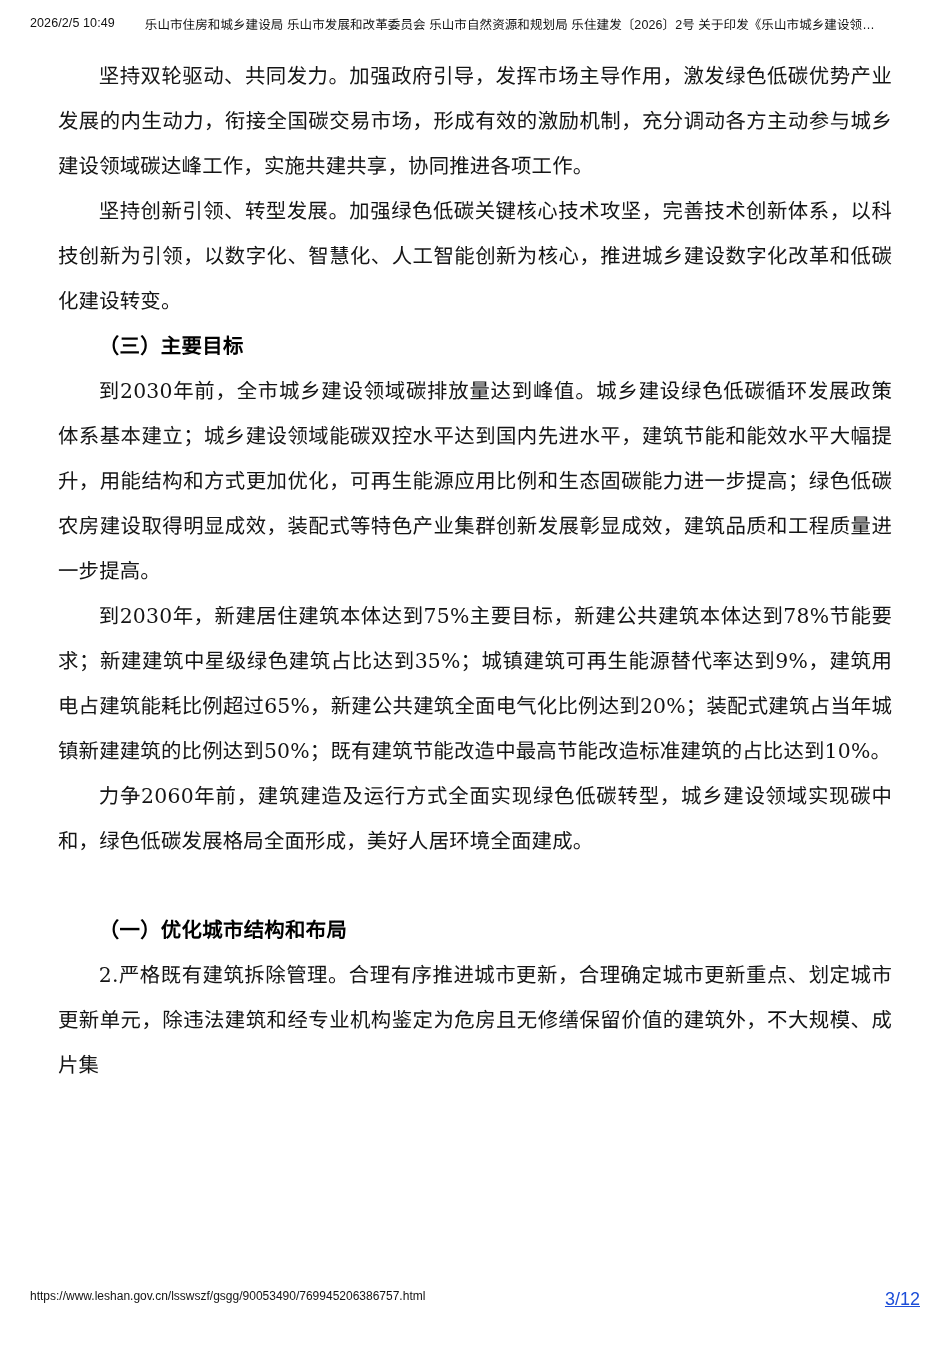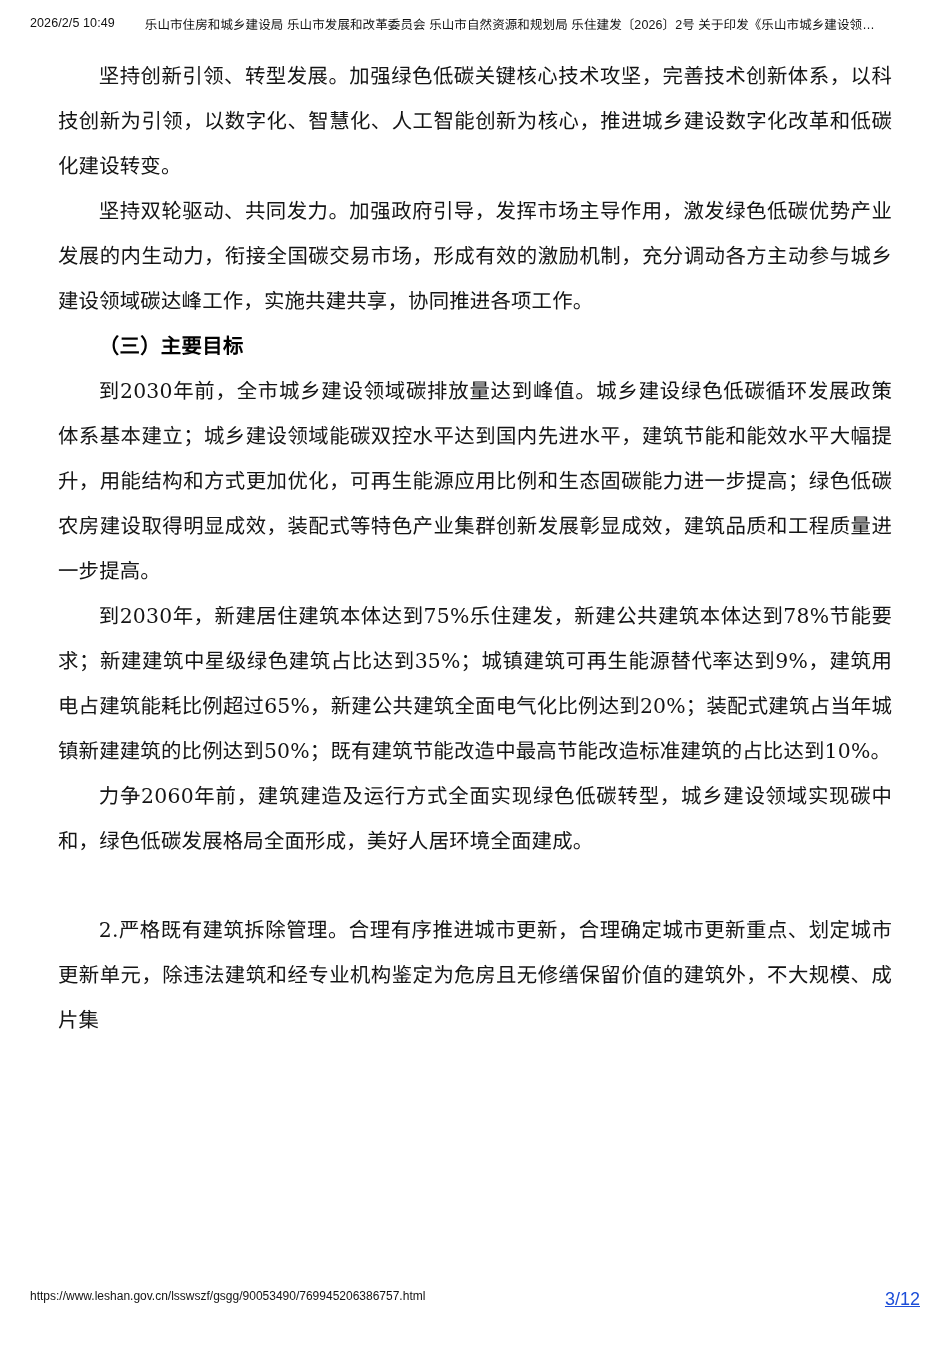--- a/index.html
+++ b/index.html
@@ -121,37 +121,38 @@
 </head>
 <body>
 
 <div class="print-header">
   <span class="hdr-date">2026/2/5 10:49</span>
   <span class="hdr-title">乐山市住房和城乡建设局 乐山市发展和改革委员会 乐山市自然资源和规划局 乐住建发〔2026〕2号 关于印发《乐山市城乡建设领…</span>
 </div>
 
 <div class="page-body">
 
+  <p class="para">坚持双轮驱动、共同发力。加强政府引导，发挥市场主导作用，激发绿色低碳优势产业发展的内生动力，衔接全国碳交易市场，形成有效的激励机制，充分调动各方主动参与城乡建设领域碳达峰工作，实施共建共享，协同推进各项工作。</p>
+
   <p class="para">坚持创新引领、转型发展。加强绿色低碳关键核心技术攻坚，完善技术创新体系，以科技创新为引领，以数字化、智慧化、人工智能创新为核心，推进城乡建设数字化改革和低碳化建设转变。</p>
-
-  <p class="para">坚持双轮驱动、共同发力。加强政府引导，发挥市场主导作用，激发绿色低碳优势产业发展的内生动力，衔接全国碳交易市场，形成有效的激励机制，充分调动各方主动参与城乡建设领域碳达峰工作，实施共建共享，协同推进各项工作。</p>
 
   <h3 class="sub-heading">（三）主要目标</h3>
 
   <p class="para">到2030年前，全市城乡建设领域碳排放量达到峰值。城乡建设绿色低碳循环发展政策体系基本建立；城乡建设领域能碳双控水平达到国内先进水平，建筑节能和能效水平大幅提升，用能结构和方式更加优化，可再生能源应用比例和生态固碳能力进一步提高；绿色低碳农房建设取得明显成效，装配式等特色产业集群创新发展彰显成效，建筑品质和工程质量进一步提高。</p>
 
-  <p class="para">到2030年，新建居住建筑本体达到75%乐住建发，新建公共建筑本体达到78%节能要求；新建建筑中星级绿色建筑占比达到35%；城镇建筑可再生能源替代率达到9%，建筑用电占建筑能耗比例超过65%，新建公共建筑全面电气化比例达到20%；装配式建筑占当年城镇新建建筑的比例达到50%；既有建筑节能改造中最高节能改造标准建筑的占比达到10%。</p>
+  <p class="para">到2030年，新建居住建筑本体达到75%主要目标，新建公共建筑本体达到78%节能要求；新建建筑中星级绿色建筑占比达到35%；城镇建筑可再生能源替代率达到9%，建筑用电占建筑能耗比例超过65%，新建公共建筑全面电气化比例达到20%；装配式建筑占当年城镇新建建筑的比例达到50%；既有建筑节能改造中最高节能改造标准建筑的占比达到10%。</p>
 
   <p class="para">力争2060年前，建筑建造及运行方式全面实现绿色低碳转型，城乡建设领域实现碳中和，绿色低碳发展格局全面形成，美好人居环境全面建成。</p>
 
   <div class="spacer-half"></div>
 
 
   <div class="spacer-half"></div>
 
+  <h3 class="sub-heading">（一）优化城市结构和布局</h3>
 
 
   <p class="para">2.严格既有建筑拆除管理。合理有序推进城市更新，合理确定城市更新重点、划定城市更新单元，除违法建筑和经专业机构鉴定为危房且无修缮保留价值的建筑外，不大规模、成片集</p>
 
 </div>
 
 <div class="print-footer">
   <a class="ftr-url" href="#">https://www.leshan.gov.cn/lsswszf/gsgg/90053490/769945206386757.html</a>
   <span class="ftr-page">3/12</span>
 </div>

